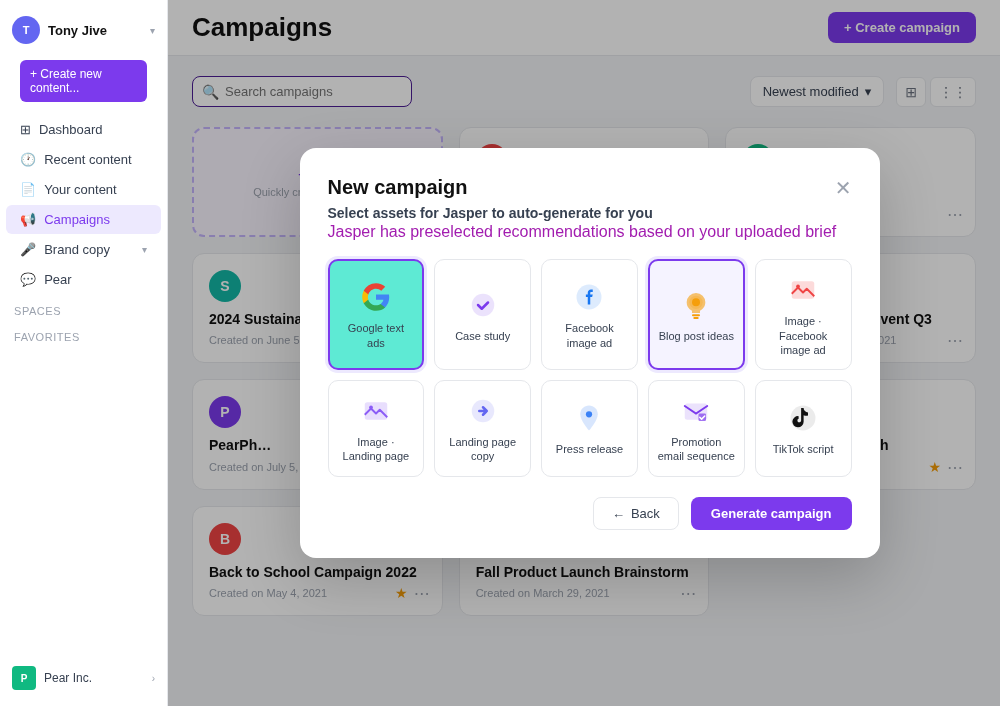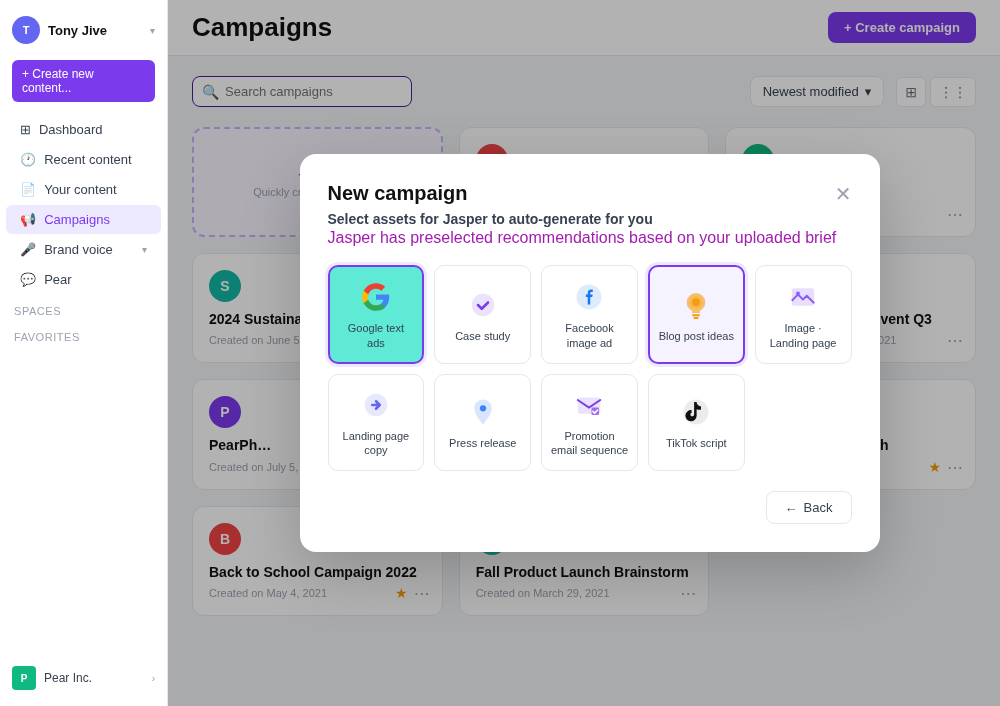--- a/index.html
+++ b/index.html
@@ -4,21 +4,21 @@
   <style>
     * { box-sizing: border-box; margin: 0; padding: 0; }
     body { font-family: -apple-system, BlinkMacSystemFont, 'Segoe UI', sans-serif; background: #f3f4f6; display: flex; height: 706px; overflow: hidden; }
 
     
     .sidebar { width: 168px; background: #fff; border-right: 1px solid #e5e7eb; display: flex; flex-direction: column; padding: 8px 0; flex-shrink: 0; }
     .sidebar-header { display: flex; align-items: center; padding: 8px 12px; gap: 8px; cursor: pointer; }
     .sidebar-avatar { width: 28px; height: 28px; border-radius: 50%; background: #6366f1; display: flex; align-items: center; justify-content: center; color: #fff; font-size: 11px; font-weight: 600; flex-shrink: 0; }
     .sidebar-username { font-size: 13px; font-weight: 600; color: #111; flex: 1; }
     .sidebar-chevron { color: #9ca3af; font-size: 10px; }
-    .sidebar-create-btn { margin: 8px 12px; background: #7c3aed; color: #fff; border: none; border-radius: 6px; padding: 7px 10px; font-size: 12px; cursor: pointer; text-align: left; display: flex; align-items: center; gap: 6px; font-weight: 500; }
+    .sidebar-create-btn { margin: 8px 20px; background: #7c3aed; color: #fff; border: none; border-radius: 6px; padding: 7px 10px; font-size: 12px; cursor: pointer; text-align: left; display: flex; align-items: center; gap: 6px; font-weight: 500; }
     .sidebar-nav { margin-top: 4px; }
     .sidebar-nav-item { display: flex; align-items: center; padding: 7px 14px; font-size: 13px; color: #374151; cursor: pointer; gap: 8px; border-radius: 6px; margin: 1px 6px; }
     .sidebar-nav-item.active { background: #ede9fe; color: #7c3aed; }
     .sidebar-section-label { font-size: 11px; color: #9ca3af; padding: 10px 14px 4px; font-weight: 500; text-transform: uppercase; letter-spacing: 0.05em; }
     .sidebar-bottom { margin-top: auto; padding: 8px 12px; display: flex; align-items: center; gap: 8px; cursor: pointer; }
     .sidebar-org-avatar { width: 24px; height: 24px; border-radius: 4px; background: #10b981; display: flex; align-items: center; justify-content: center; color: #fff; font-size: 10px; font-weight: 700; }
     .sidebar-org-name { font-size: 12px; color: #374151; font-weight: 500; }
     .sidebar-chevron-right { color: #9ca3af; margin-left: auto; font-size: 10px; }
 
     
@@ -98,21 +98,21 @@
     <div class="sidebar-nav-item">
       <span>📄</span>
       <span>Your content</span>
     </div>
     <div class="sidebar-nav-item active">
       <span>📢</span>
       <span>Campaigns</span>
     </div>
     <div class="sidebar-nav-item">
       <span>🎤</span>
-      <span>Brand voice</span>
+      <span>Brand copy</span>
       <span style="margin-left:auto;font-size:10px;color:#9ca3af;">▾</span>
     </div>
     <div class="sidebar-nav-item">
       <span>💬</span>
       <span>Pear</span>
     </div>
   </div>
   <div class="sidebar-section-label">Spaces</div>
   <div class="sidebar-section-label">Favorites</div>
   <div class="sidebar-bottom">
@@ -296,20 +296,30 @@
               <path d="M12 3a7 7 0 0 1 7 7c0 2.8-1.64 5.2-4 6.32V18H9v-1.68A7 7 0 0 1 5 10a7 7 0 0 1 7-7z" fill="#f59e0b" opacity="0.6"></path>
               <circle cx="12" cy="10" r="3" fill="#f59e0b"></circle>
               <rect x="9" y="19" width="6" height="1.5" rx="0.75" fill="#f59e0b"></rect>
               <rect x="10" y="21" width="4" height="1.5" rx="0.75" fill="#f59e0b"></rect>
             </svg>
           </div>
           <span class="asset-label">Blog post ideas</span>
         </div>
 
 
+        <div class="asset-card">
+          <div class="asset-icon">
+            <svg width="30" height="30" viewBox="0 0 24 24" fill="none">
+              <rect x="3" y="5" width="18" height="14" rx="2" fill="#ef4444" opacity="0.2"></rect>
+              <path d="M3 15l5-5 4 4 3-3 6 6" stroke="#ef4444" stroke-width="1.5" stroke-linejoin="round"></path>
+              <circle cx="8" cy="9" r="1.5" fill="#ef4444"></circle>
+            </svg>
+          </div>
+          <span class="asset-label">Image · Facebook image ad</span>
+        </div>
 
         <div class="asset-card">
           <div class="asset-icon">
             <svg width="30" height="30" viewBox="0 0 24 24" fill="none">
               <rect x="3" y="5" width="18" height="14" rx="2" fill="#8b5cf6" opacity="0.2"></rect>
               <path d="M3 15l5-5 4 4 3-3 6 6" stroke="#8b5cf6" stroke-width="1.5" stroke-linejoin="round"></path>
               <circle cx="8" cy="9" r="1.5" fill="#8b5cf6"></circle>
             </svg>
           </div>
           <span class="asset-label">Image · Landing page</span>
@@ -356,16 +366,17 @@
           </div>
           <span class="asset-label">TikTok script</span>
         </div>
       </div>
 
       <div class="modal-footer">
         <button class="back-btn">
           <span>←</span>
           <span>Back</span>
         </button>
+        <button class="generate-btn">Generate campaign</button>
       </div>
     </div>
   </div>
 </div>
 
 </body></html>

